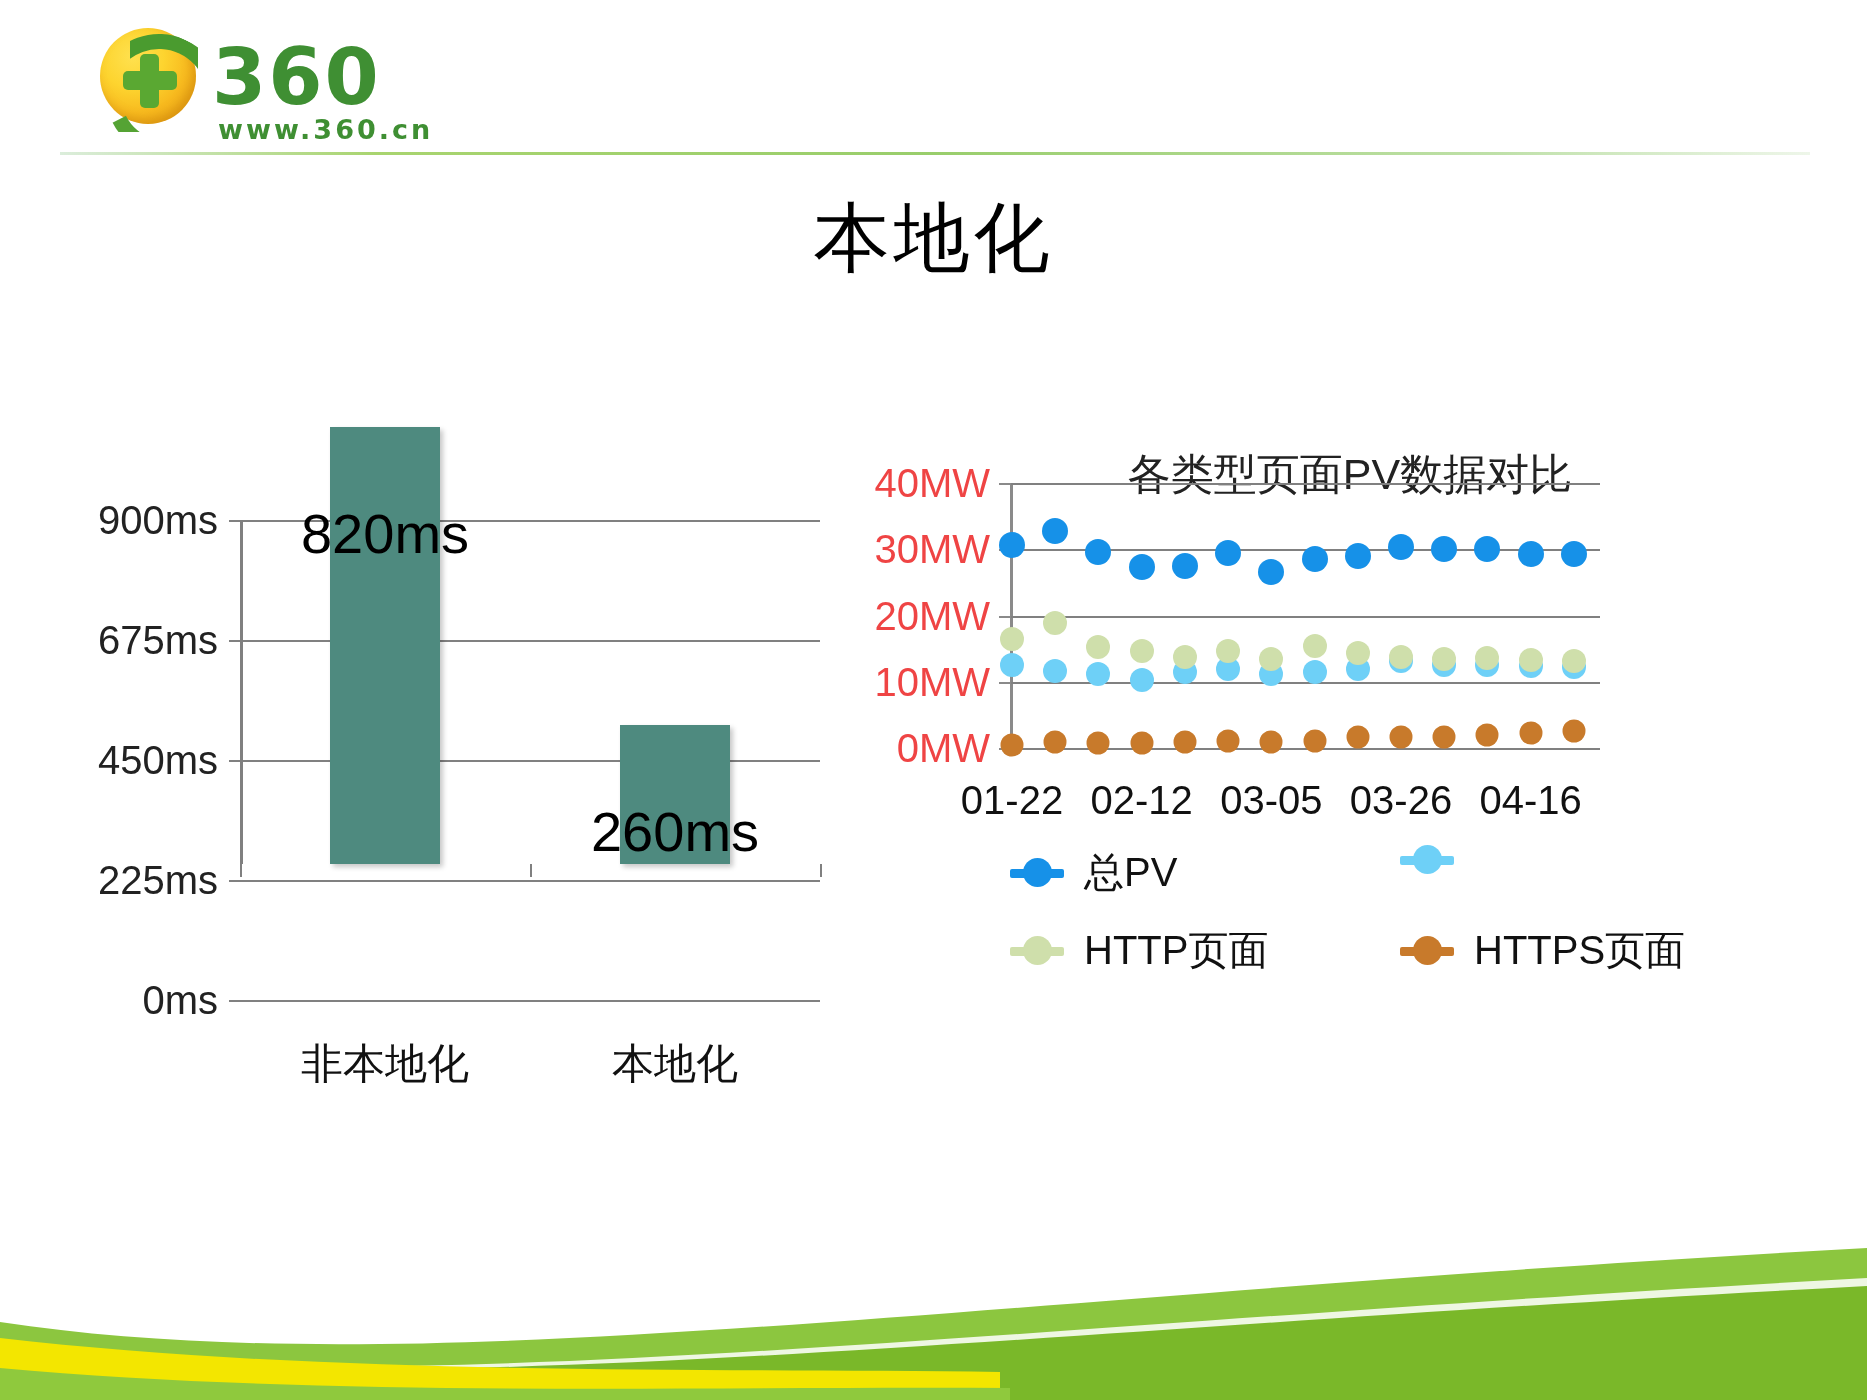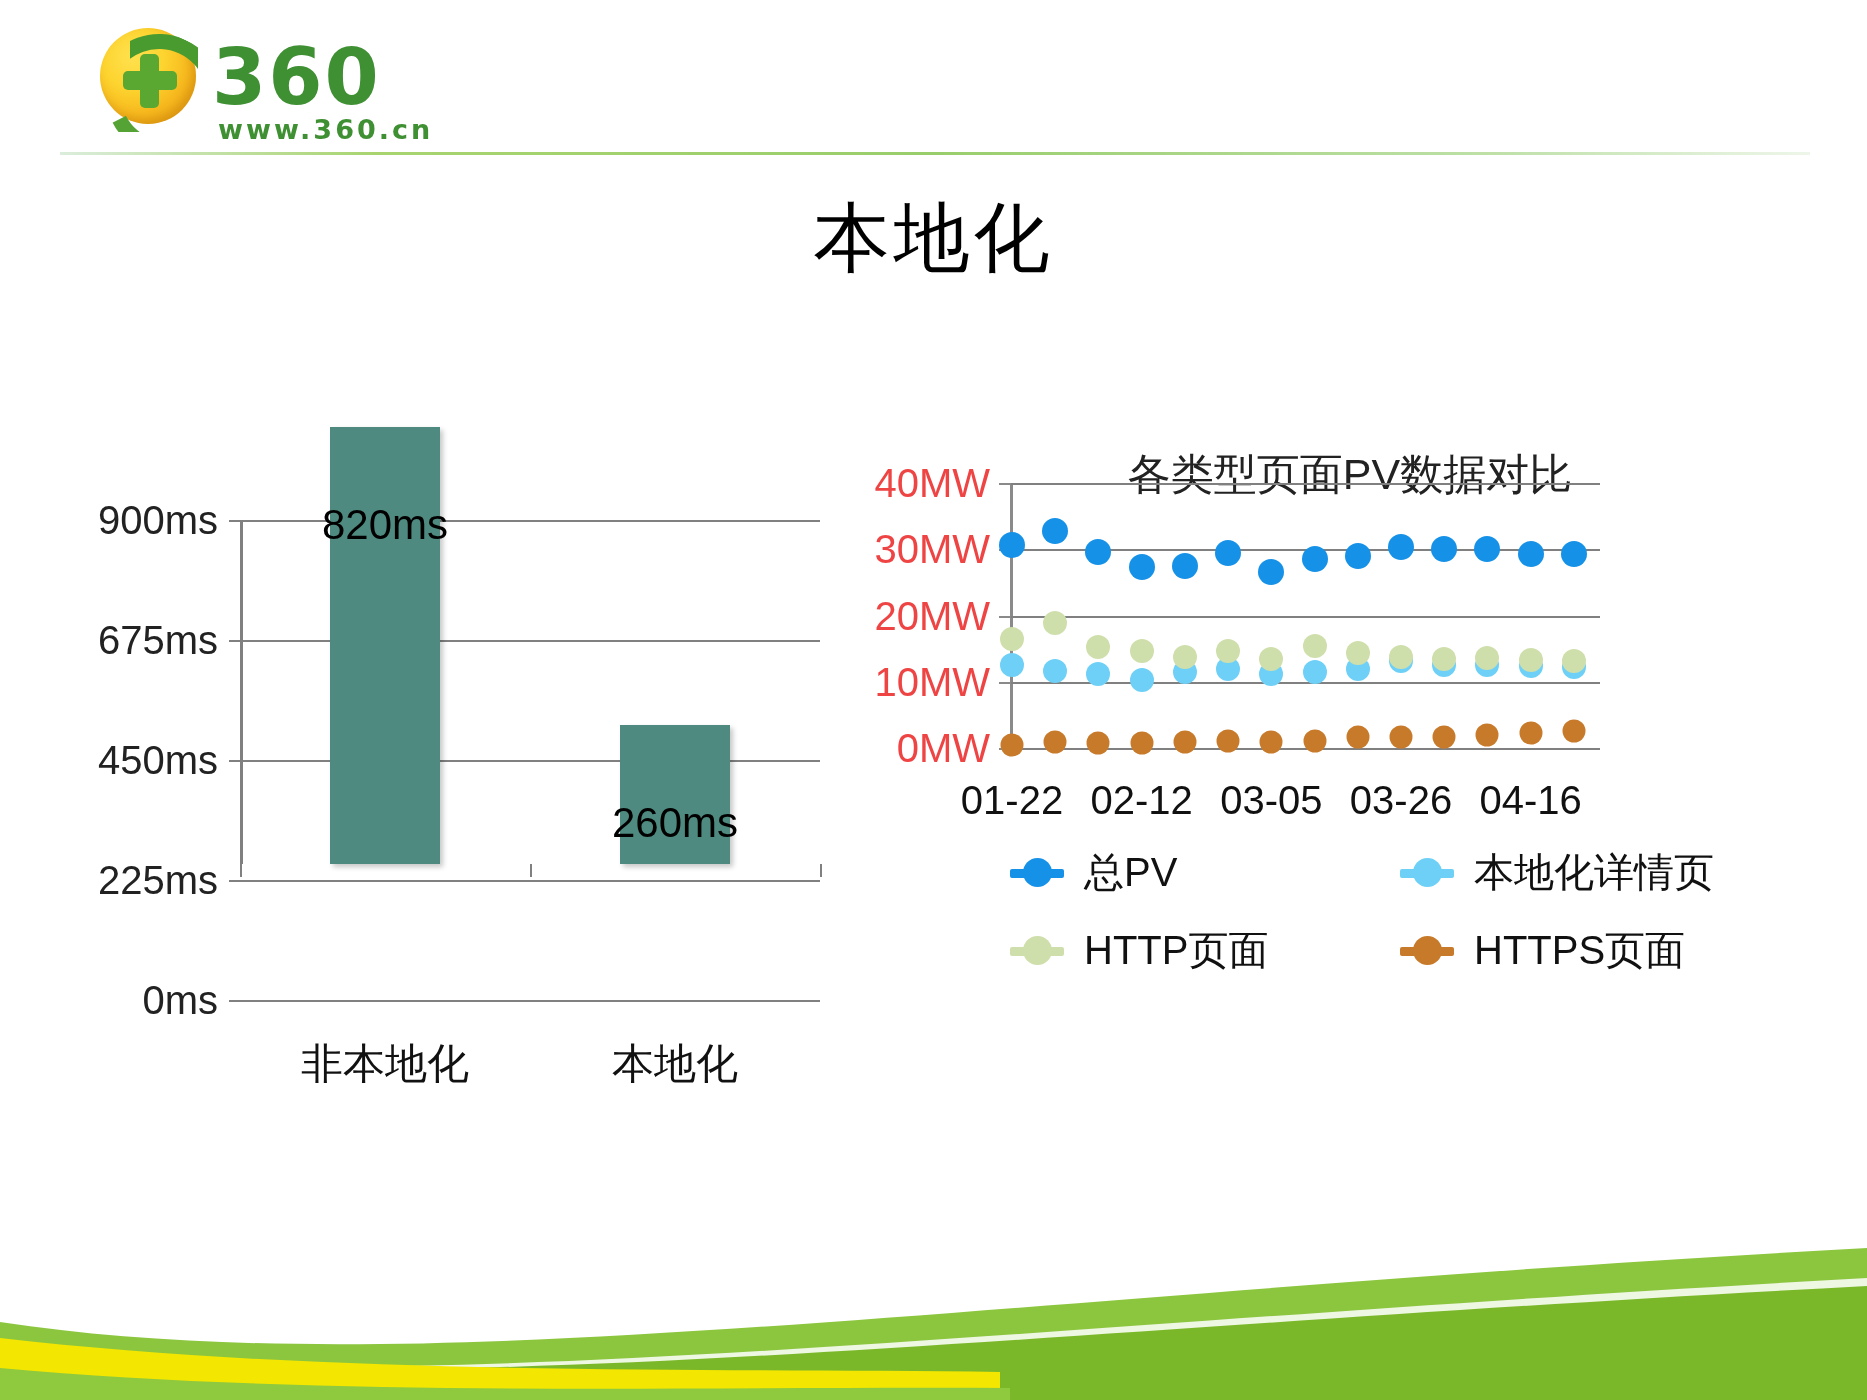--- a/index.html
+++ b/index.html
@@ -47,21 +47,21 @@
   #bar-chart{left:20px;top:430px;width:820px;height:620px;}
   #bar-chart .chart-title{top:0;}
   .bar-plot{position:absolute;left:220px;top:90px;width:580px;height:344px;}
   .bar-ytick{position:absolute;right:100%;margin-right:22px;transform:translateY(-50%);
     white-space:nowrap;font-size:40px;color:#222;}
   .bar-grid{position:absolute;left:0;width:100%;height:2px;background:#808080;}
   .bar-axis-y{position:absolute;left:0;top:0;width:3px;height:100%;background:#808080;}
   .bar-tickmark{position:absolute;left:-11px;width:13px;height:2px;background:#808080;}
   .bar-xtickmark{position:absolute;top:100%;width:2px;height:13px;background:#808080;}
   .bar{position:absolute;bottom:0;background:#4e8a7f;box-shadow:3px 3px 5px rgba(0,0,0,.22);}
-  .bar-value{position:absolute;transform:translateX(-50%);font-size:42px;color:#000;white-space:nowrap;}
+  .bar-value{position:absolute;transform:translateX(-50%);font-size:56px;color:#000;white-space:nowrap;}
   .bar-cat{position:absolute;transform:translateX(-50%);font-size:42px;color:#111;white-space:nowrap;}
 
   
   #scatter-chart{left:860px;top:430px;width:980px;height:760px;}
   #scatter-chart .chart-title{top:16px;}
   .sc-plot{position:absolute;left:150px;top:53px;width:590px;height:265px;}
   .sc-ytick{position:absolute;right:100%;margin-right:20px;transform:translateY(-50%);
     white-space:nowrap;font-size:40px;color:#ef4444;}
   .sc-grid{position:absolute;left:0;width:100%;height:2px;background:#808080;}
   .sc-axis-y{position:absolute;left:0;top:0;width:3px;height:100%;background:#8a8a8a;}
@@ -217,21 +217,20 @@
             <span class="lbar" style="background: rgb(22, 145, 232);"></span>
             <span class="ldot" style="background: rgb(22, 145, 232);"></span>
           </span>
           <span class="legend-label">总PV</span>
         </div>
         <div class="legend-item" style="left: 390px; top: 0px;">
           <span class="legend-marker">
             <span class="lbar" style="background: rgb(110, 208, 247);"></span>
             <span class="ldot" style="background: rgb(110, 208, 247);"></span>
           </span>
-          <span class="legend-label">本地化详情页</span>
         </div>
         <div class="legend-item" style="left: 0px; top: 78px;">
           <span class="legend-marker">
             <span class="lbar" style="background: rgb(207, 223, 171);"></span>
             <span class="ldot" style="background: rgb(207, 223, 171);"></span>
           </span>
           <span class="legend-label">HTTP页面</span>
         </div>
         <div class="legend-item" style="left: 390px; top: 78px;">
           <span class="legend-marker">

